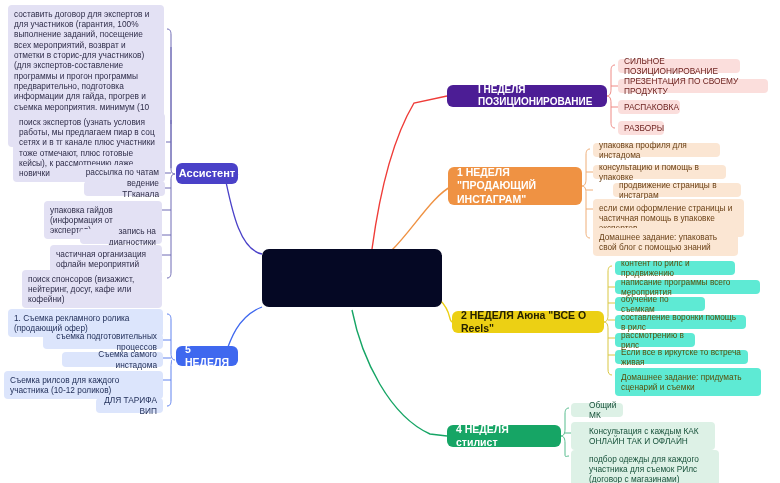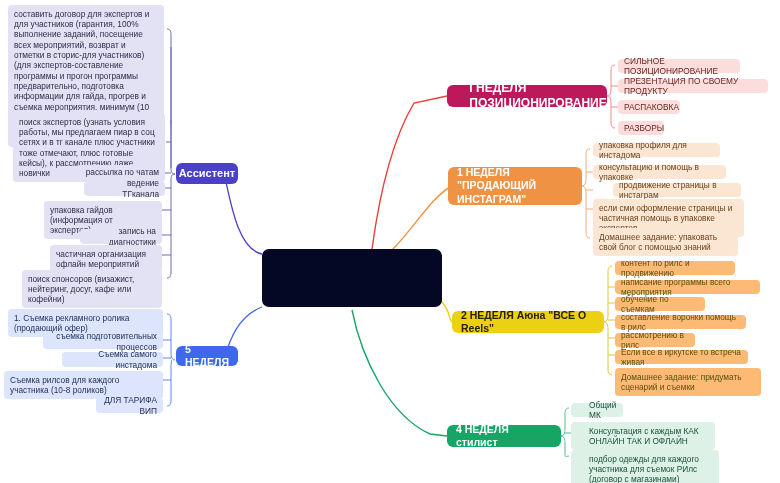--- a/index.html
+++ b/index.html
@@ -40,39 +40,39 @@
   .branch {
     color: #ffffff;
     font-weight: bold;
     display: flex;
     align-items: center;
     padding: 5px 9px;
     border-radius: 6px;
   }
   .branch.indigo  { background: #4a41c8; font-size: 11px; }
   .branch.blue    { background: #3f68ef; font-size: 10.5px; }
-  .branch.red     { background: #be185d; font-size: 12px; padding-left: 31px; }
+  .branch.red     { background: #4c1d95; font-size: 10px; padding-left: 31px; }
   .branch.orange  { background: #ef9243; font-size: 10.5px; }
   .branch.yellow  { background: #ecd014; color:#262200; font-size: 10.5px; }
   .branch.green   { background: #16a565; font-size: 10.5px; }
 
   
   .leaf {
     font-size: 8.3px;
     padding: 3.5px 6px;
     border-radius: 4px;
     color: #33323d;
     display: flex;
     align-items: center;
   }
   .leaf.lav   { background: #e3e1f4; color:#2f2d49; }
   .leaf.lblue { background: #dce5fc; color:#22305a; }
   .leaf.lred  { background: #fbdedc; color:#6d2320; }
   .leaf.lorg  { background: #fbe6d3; color:#6b4218; }
-  .leaf.lyel  { background: #fdba74; color:#58510e; }
+  .leaf.lyel  { background: #5eead4; color:#58510e; }
   .leaf.lgrn  { background: #ddf1e6; color:#17513a;padding-left:18px; }
 
   .leaf.right { justify-content: flex-start; }
   .leaf.lefty { justify-content: flex-end; text-align: right; }
   .leaf.leftw { justify-content: flex-start; text-align: left; }
 </style>
 </head>
 <body>
 
 <div id="canvas">
@@ -164,21 +164,21 @@
   <div class="node leaf lav leftw" style="left:22px; top:270px; width:140px;">поиск спонсоров (визажист, нейтеринг, досуг, кафе или кофейни)</div>
 
   <div class="node branch blue" style="left:176px; top:346px; width:62px; height:20px; justify-content:center;">5 НЕДЕЛЯ</div>
 
   <div class="node leaf lblue leftw" style="left:8px; top:309px; width:155px;">1. Съемка рекламного ролика (продающий офер)</div>
 
   <div class="node leaf lblue lefty" style="left:43px; top:334px; width:120px; height:15px;">съемка подготовительных процессов</div>
 
   <div class="node leaf lblue lefty" style="left:62px; top:352px; width:101px; height:15px;">Съемка самого инстадома</div>
 
-  <div class="node leaf lblue leftw" style="left:4px; top:371px; width:159px;">Съемка рилсов для каждого участника (10-8 роликов)</div>
+  <div class="node leaf lblue leftw" style="left:4px; top:371px; width:159px;">Съемка рилсов для каждого участника (10-12 роликов)</div>
 
   <div class="node leaf lblue lefty" style="left:96px; top:398px; width:67px; height:15px;">ДЛЯ ТАРИФА ВИП</div>
 
   <div class="node branch red" style="left:447px; top:85px; width:160px; height:22px; justify-content:center;">I НЕДЕЛЯ ПОЗИЦИОНИРОВАНИЕ</div>
 
   <div class="node leaf lred right" style="left:618px; top:59px; width:122px; height:14px;">СИЛЬНОЕ ПОЗИЦИОНИРОВАНИЕ</div>
 
   <div class="node leaf lred right" style="left:618px; top:79px; width:150px; height:14px;">ПРЕЗЕНТАЦИЯ ПО СВОЕМУ ПРОДУКТУ</div>
 
   <div class="node leaf lred right" style="left:618px; top:100px; width:62px; height:14px;">РАСПАКОВКА</div>

